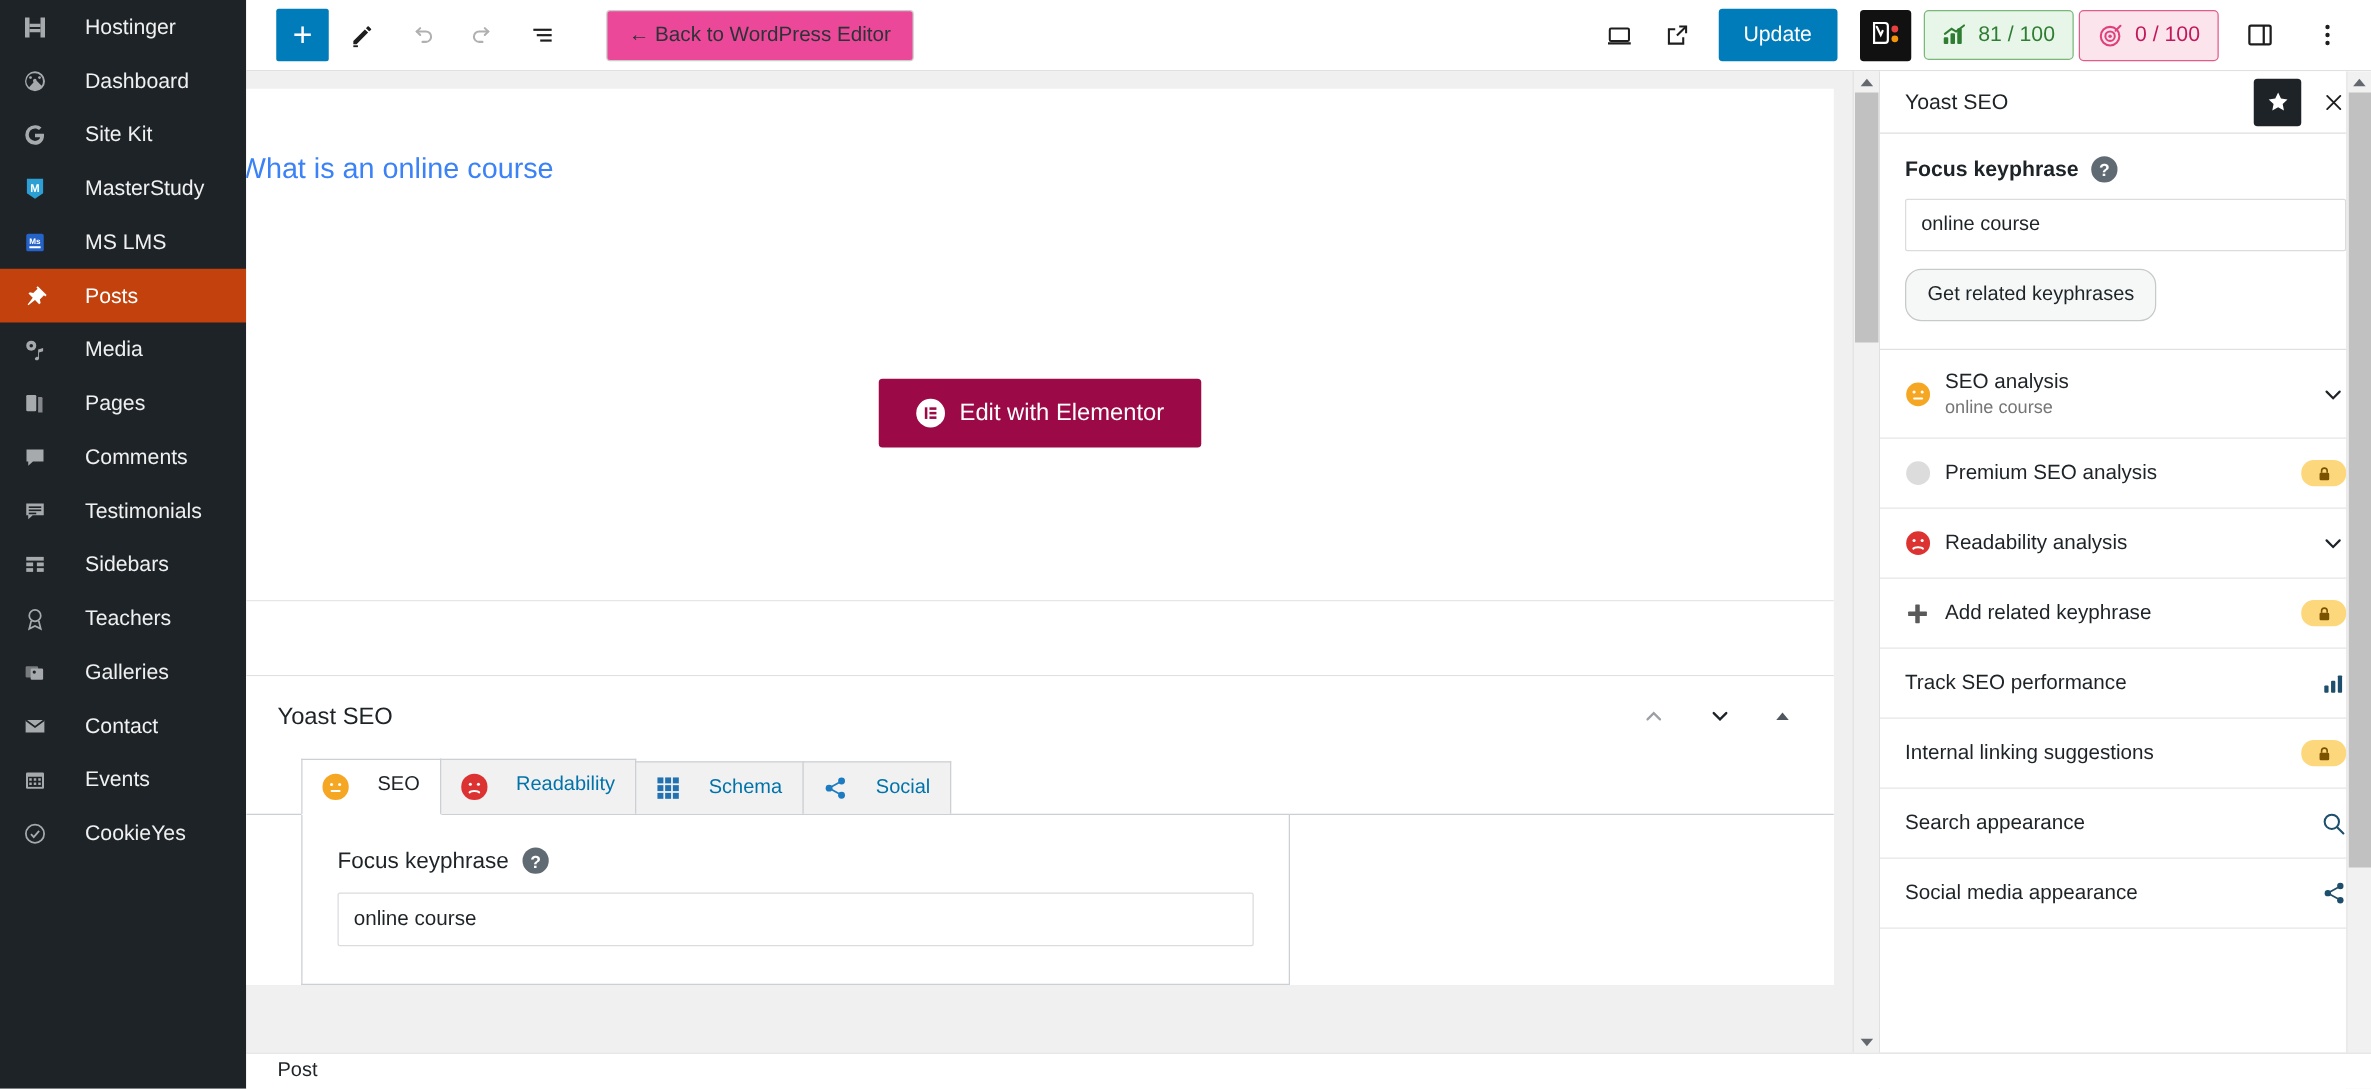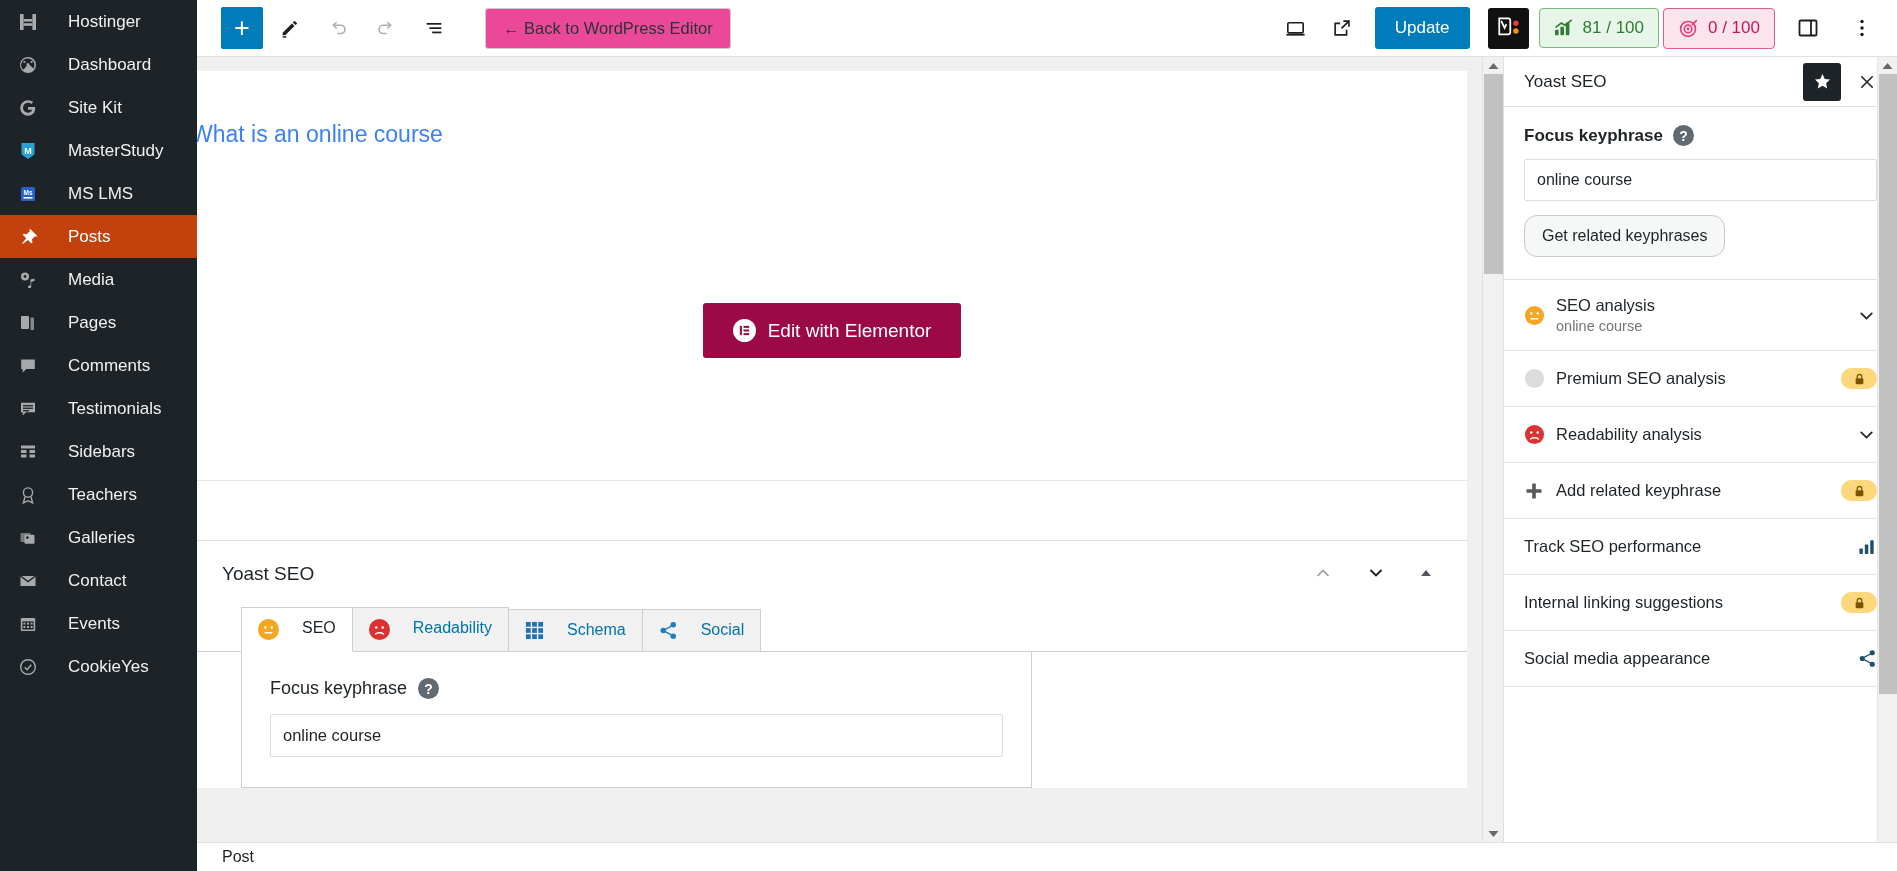--- a/index.html
+++ b/index.html
@@ -854,20 +854,31 @@
     <span class="yp-row-right">
       <span class="lock-pill">
         <svg class="ic" width="11" height="12" viewBox="0 0 12 14" fill="#7a5200">
           <rect x="1.5" y="6" width="9" height="7" rx="1.2"></rect>
           <path d="M3.4 6V4.3a2.6 2.6 0 015.2 0V6" fill="none" stroke="#7a5200" stroke-width="1.5"></path>
         </svg>
       </span>
     </span>
   </div>
 
+  <div class="yp-row">
+    <span class="yp-row-text">
+      <span class="yp-row-label">Search appearance</span>
+    </span>
+    <span class="yp-row-right">
+      <svg class="ic" width="20" height="20" viewBox="0 0 22 22" fill="none" stroke="#1d4e6b" stroke-width="1.8" stroke-linecap="round">
+        <circle cx="9.3" cy="9.3" r="6.3"></circle>
+          <path d="M14 14l5.5 5.5"></path>
+      </svg>
+    </span>
+  </div>
 
   <div class="yp-row">
     <span class="yp-row-text">
       <span class="yp-row-label">Social media appearance</span>
     </span>
     <span class="yp-row-right">
       <svg class="ic" width="19" height="19" viewBox="0 0 20 20" fill="#1d4e6b">
         <circle cx="15" cy="4" r="2.7"></circle>
           <circle cx="4.5" cy="10" r="2.7"></circle>
           <circle cx="15" cy="16" r="2.7"></circle>

